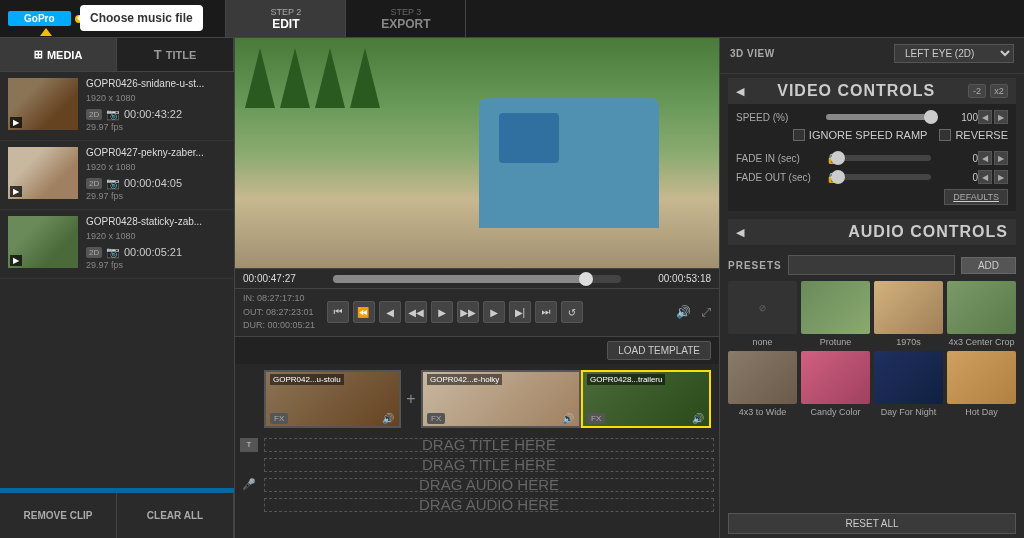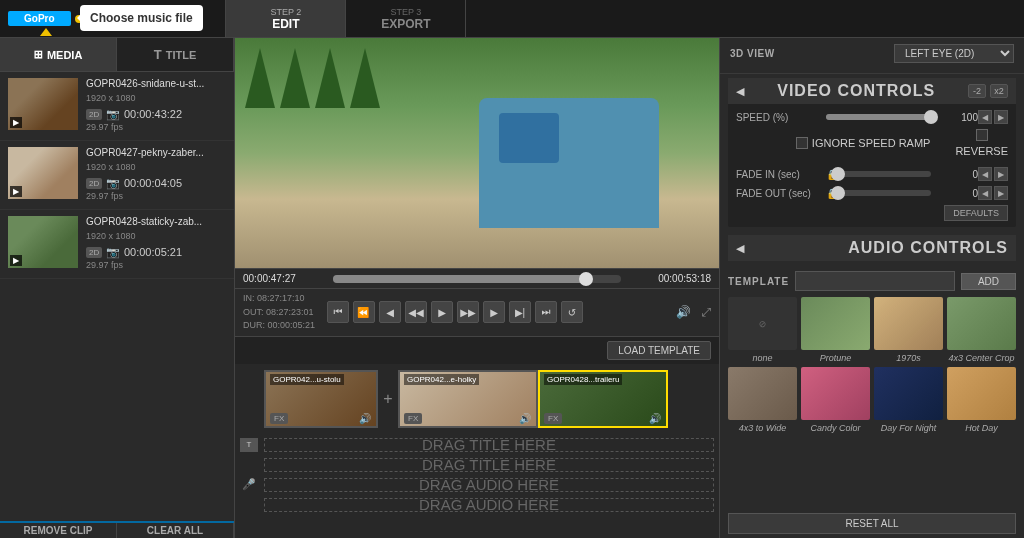--- a/index.html
+++ b/index.html
@@ -194,22 +194,22 @@
     .badge-2d {
       background: #555;
       color: #aaa;
       font-size: 8px;
       padding: 1px 3px;
       border-radius: 2px;
     }
 
     .left-bottom {
       display: flex;
-      height: 17px;
-      border-top: 2px solid #0369a1;
+      height: 50px;
+      border-top: 5px solid #0369a1;
     }
     .left-btn {
       flex: 1;
       display: flex;
       align-items: center;
       justify-content: center;
       font-size: 10px;
       font-weight: bold;
       color: #aaa;
       background: #2a2a2a;
@@ -376,22 +376,22 @@
       position: relative;
     }
     .clip-item {
       height: 58px;
       position: relative;
       border: 2px solid #555;
       overflow: hidden;
       flex-shrink: 0;
     }
     .clip-item.selected { border-color: #ffdd00; }
-    .clip-1 { width: 114px; background: linear-gradient(135deg, #8B7355, #654321); }
-    .clip-2 { width: 140px; background: linear-gradient(135deg, #c8b8a0, #a08060); text-align: center; }
+    .clip-1 { width: 137px; background: linear-gradient(135deg, #8B7355, #654321); }
+    .clip-2 { width: 160px; background: linear-gradient(135deg, #c8b8a0, #a08060); text-align: center; }
     .clip-3 { width: 130px; background: linear-gradient(135deg, #4a6a3a, #2a4a1a); }
     .clip-label {
       position: absolute;
       top: 2px;
       left: 4px;
       font-size: 8px;
       color: #fff;
       background: rgba(0,0,0,0.5);
       padding: 1px 3px;
     }
@@ -701,21 +701,20 @@
     .preset-daynight {
       background: linear-gradient(135deg, #203060, #102040);
     }
     .preset-hotday {
       background: linear-gradient(135deg, #d0a060, #b08040);
     }
     .preset-label {
       font-size: 9px;
       color: #aaa;
       text-align: center;
-      font-style: italic;
     }
     .reset-all-btn {
       margin: 4px 8px;
       background: #3a3a3a;
       border: 1px solid #555;
       color: #ccc;
       font-size: 10px;
       padding: 4px;
       cursor: pointer;
       text-align: center;
@@ -947,21 +946,21 @@
             <div class="arrow-btn">▶</div>
           </div>
         </div>
 
         <div class="ctrl-row">
           <span style="flex:1;"></span>
           <div class="checkbox-row">
             <div class="fake-checkbox"></div>
             <span>IGNORE SPEED RAMP</span>
           </div>
-          <div class="checkbox-row" style="margin-left:25px;flex-direction:column;">
+          <div class="checkbox-row" style="margin-left:12px;">
             <div class="fake-checkbox"></div>
             <span>REVERSE</span>
           </div>
         </div>
 
         <div class="ctrl-row">
           <span class="ctrl-row-label">FADE IN (sec)</span>
           <span style="color:#888;font-size:10px;">🔒</span>
           <div class="ctrl-slider-wrap">
             <div class="ctrl-slider-fill" style="width:0%;"></div>
@@ -980,36 +979,36 @@
           <div class="ctrl-slider-wrap">
             <div class="ctrl-slider-fill" style="width:0%;"></div>
             <div class="ctrl-slider-knob" style="left:0%;"></div>
           </div>
           <span class="ctrl-value">0</span>
           <div class="ctrl-arrows">
             <div class="arrow-btn">◀</div>
             <div class="arrow-btn">▶</div>
           </div>
         </div>
-        <div style="display:flex;justify-content:flex-end;">
+        <div style="display:flex;justify-content:flex-end;text-decoration:underline;">
           <button class="defaults-btn">DEFAULTS</button>
         </div>
       </div>
     </div>
 
     <div class="control-section">
       <div class="control-header">
         <span>◀</span>
         <span class="control-title">AUDIO CONTROLS</span>
       </div>
     </div>
 
     <div class="presets-section">
       <div class="presets-header">
-        <span class="presets-label">TEMPLATE</span>
+        <span class="presets-label">PRESETS</span>
         <input class="presets-search" type="text" style="">
         <button class="presets-add-btn">ADD</button>
       </div>
 
       <div class="presets-grid">
         <div class="preset-item">
           <div class="preset-thumb preset-none">
             <span>⊘</span>
           </div>
           <span class="preset-label">none</span>

